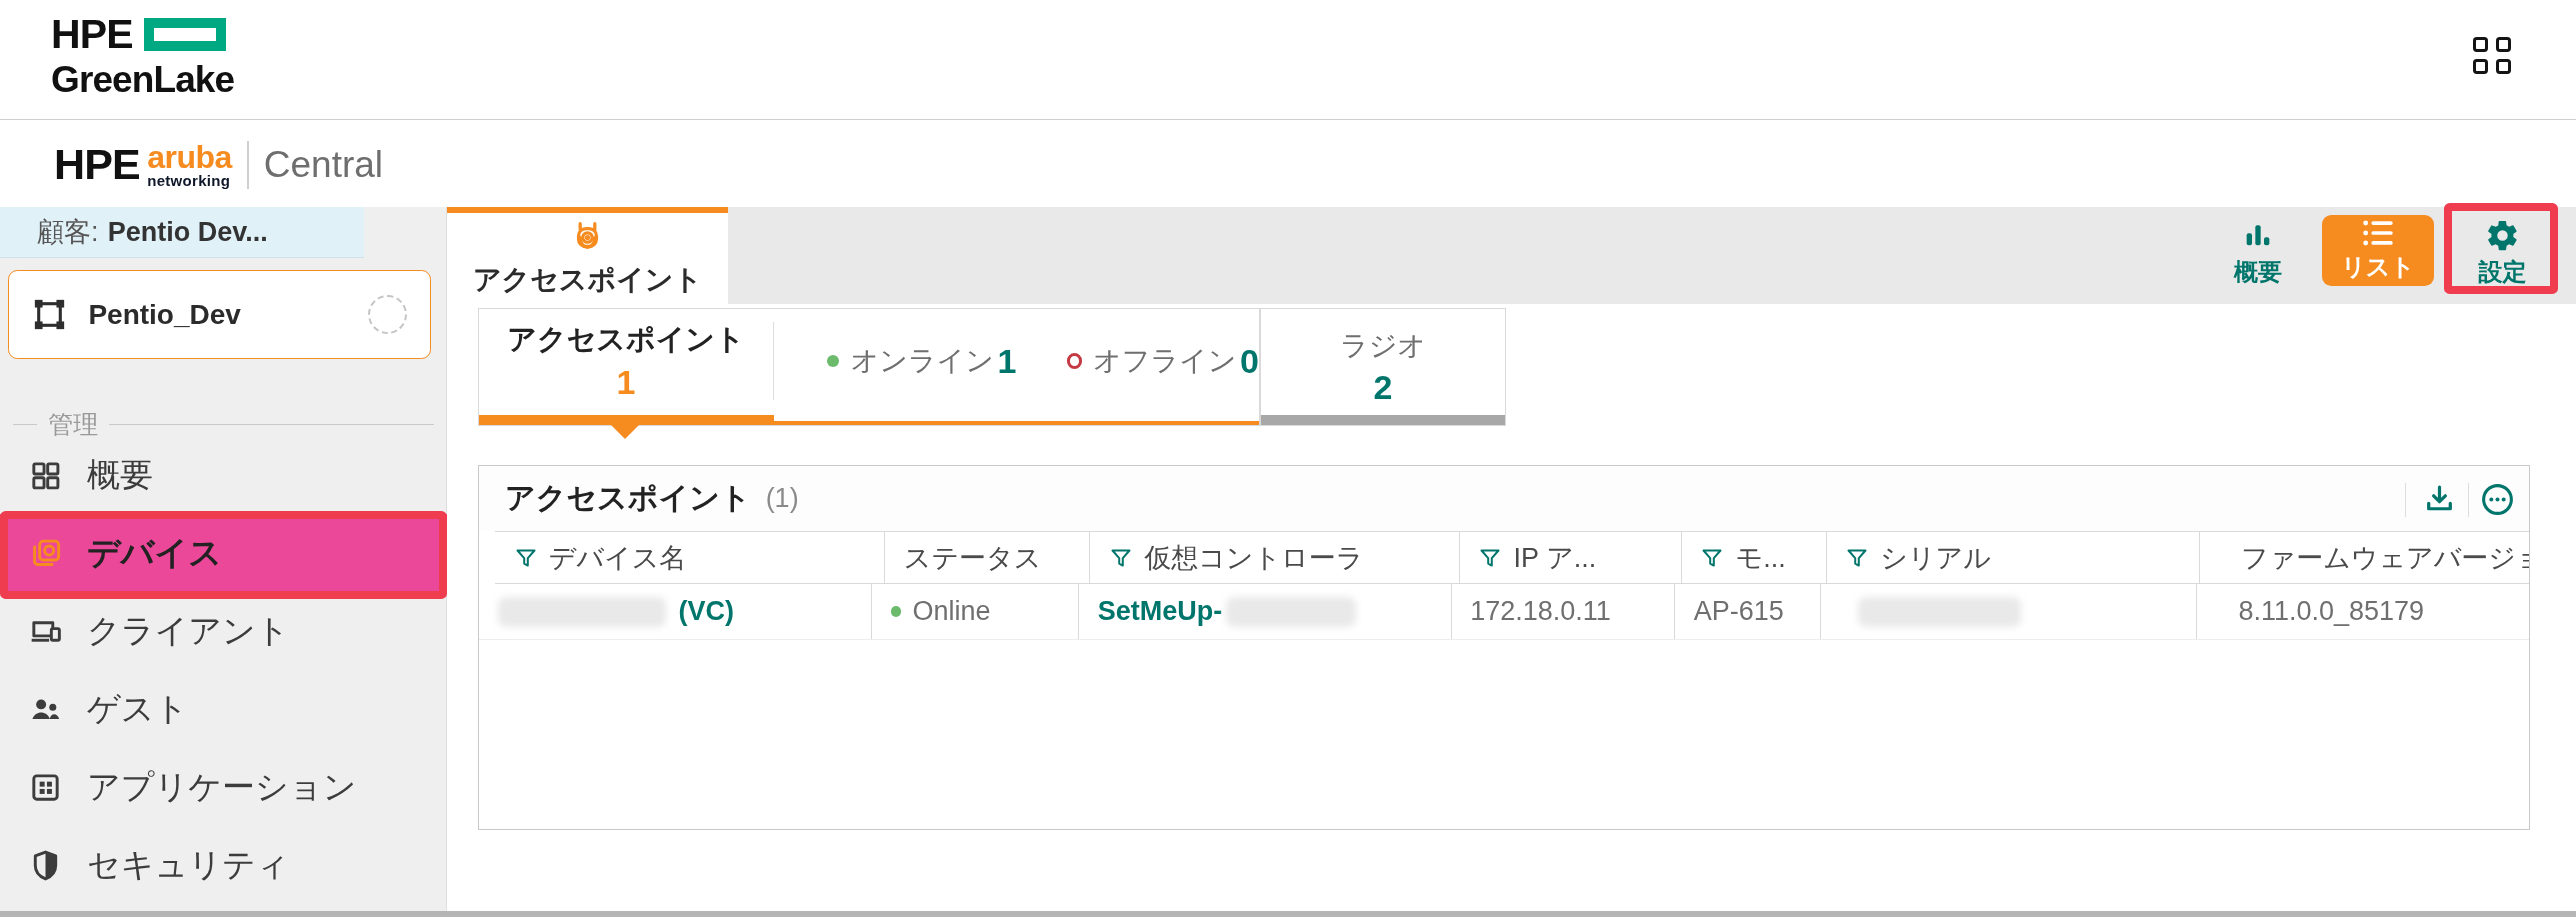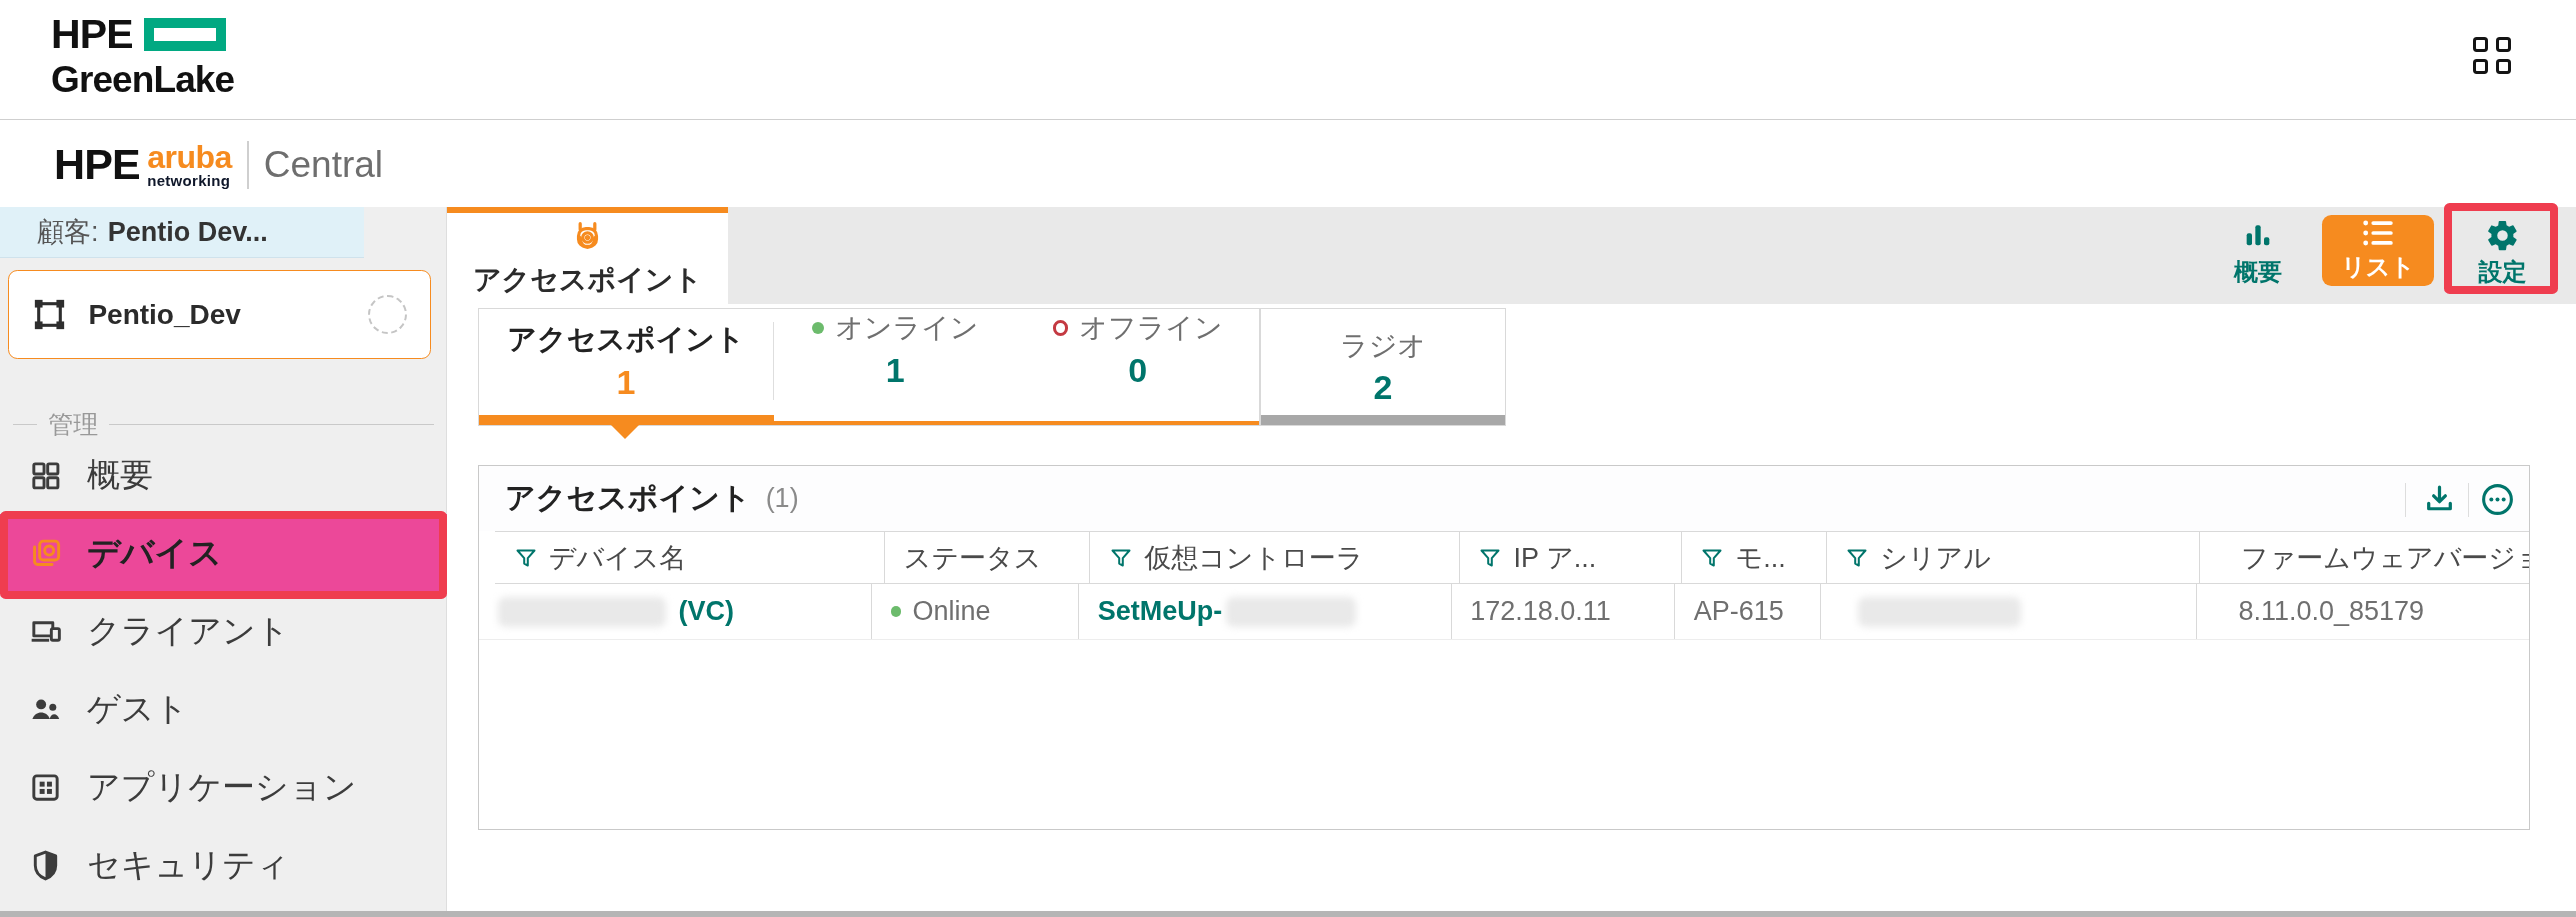--- a/index.html
+++ b/index.html
@@ -64,21 +64,21 @@
   .settings-annotation{left:1997px;top:-3.7px;width:114px;height:91px;}
 
   
   .card1{left:31px;top:101px;width:782px;height:118px;background:#fff;border:1.4px solid #d9d9d9;box-sizing:border-box;}
   .zoneA{position:absolute;left:0;top:0;width:294px;height:104px;display:flex;flex-direction:column;align-items:center;justify-content:center;gap:3.7px;}
   .zoneA-label{font-size:29px;font-weight:700;color:#222;}
   .count-orange{font-size:34px;font-weight:700;color:#f68b1f;}
   .count-teal{font-size:34px;font-weight:700;color:#00756b;}
   .vdiv{position:absolute;left:294px;top:13px;width:1.4px;height:78px;background:#dedede;}
   .zoneB{position:absolute;left:295px;top:0;right:0;height:104px;display:flex;}
-  .half{flex:1;display:flex;flex-direction:column;align-items:center;justify-content:flex-start;gap:3.7px;}
+  .half{flex:1;display:flex;flex-direction:row;align-items:center;justify-content:flex-end;gap:3.7px;}
   .stat-row{display:flex;align-items:center;gap:11.2px;}
   .stat-label{font-size:28px;color:#6f6f6f;}
   .dot-green{width:12px;height:12px;border-radius:50%;background:#6cbb6c;}
   .ring-red{width:9.3px;height:9.3px;border-radius:50%;border:3.7px solid #c43a42;box-sizing:content-box;}
   .barA{position:absolute;left:0;bottom:0;width:295px;height:10.3px;background:#f68b1f;}
   .barB{position:absolute;left:295px;right:0;bottom:0;height:3.7px;background:#f68b1f;}
   .pointer{position:absolute;left:132px;top:116px;width:0;height:0;border-left:14px solid transparent;border-right:14px solid transparent;border-top:14px solid #f68b1f;}
   .card2{left:813px;top:101px;width:246px;height:118px;background:#fff;border:1.4px solid #d9d9d9;box-sizing:border-box;display:flex;flex-direction:column;align-items:center;justify-content:center;gap:3.7px;}
   .card2-bar{position:absolute;left:0;right:0;bottom:0;height:10.3px;background:#a8a8a8;}
 

